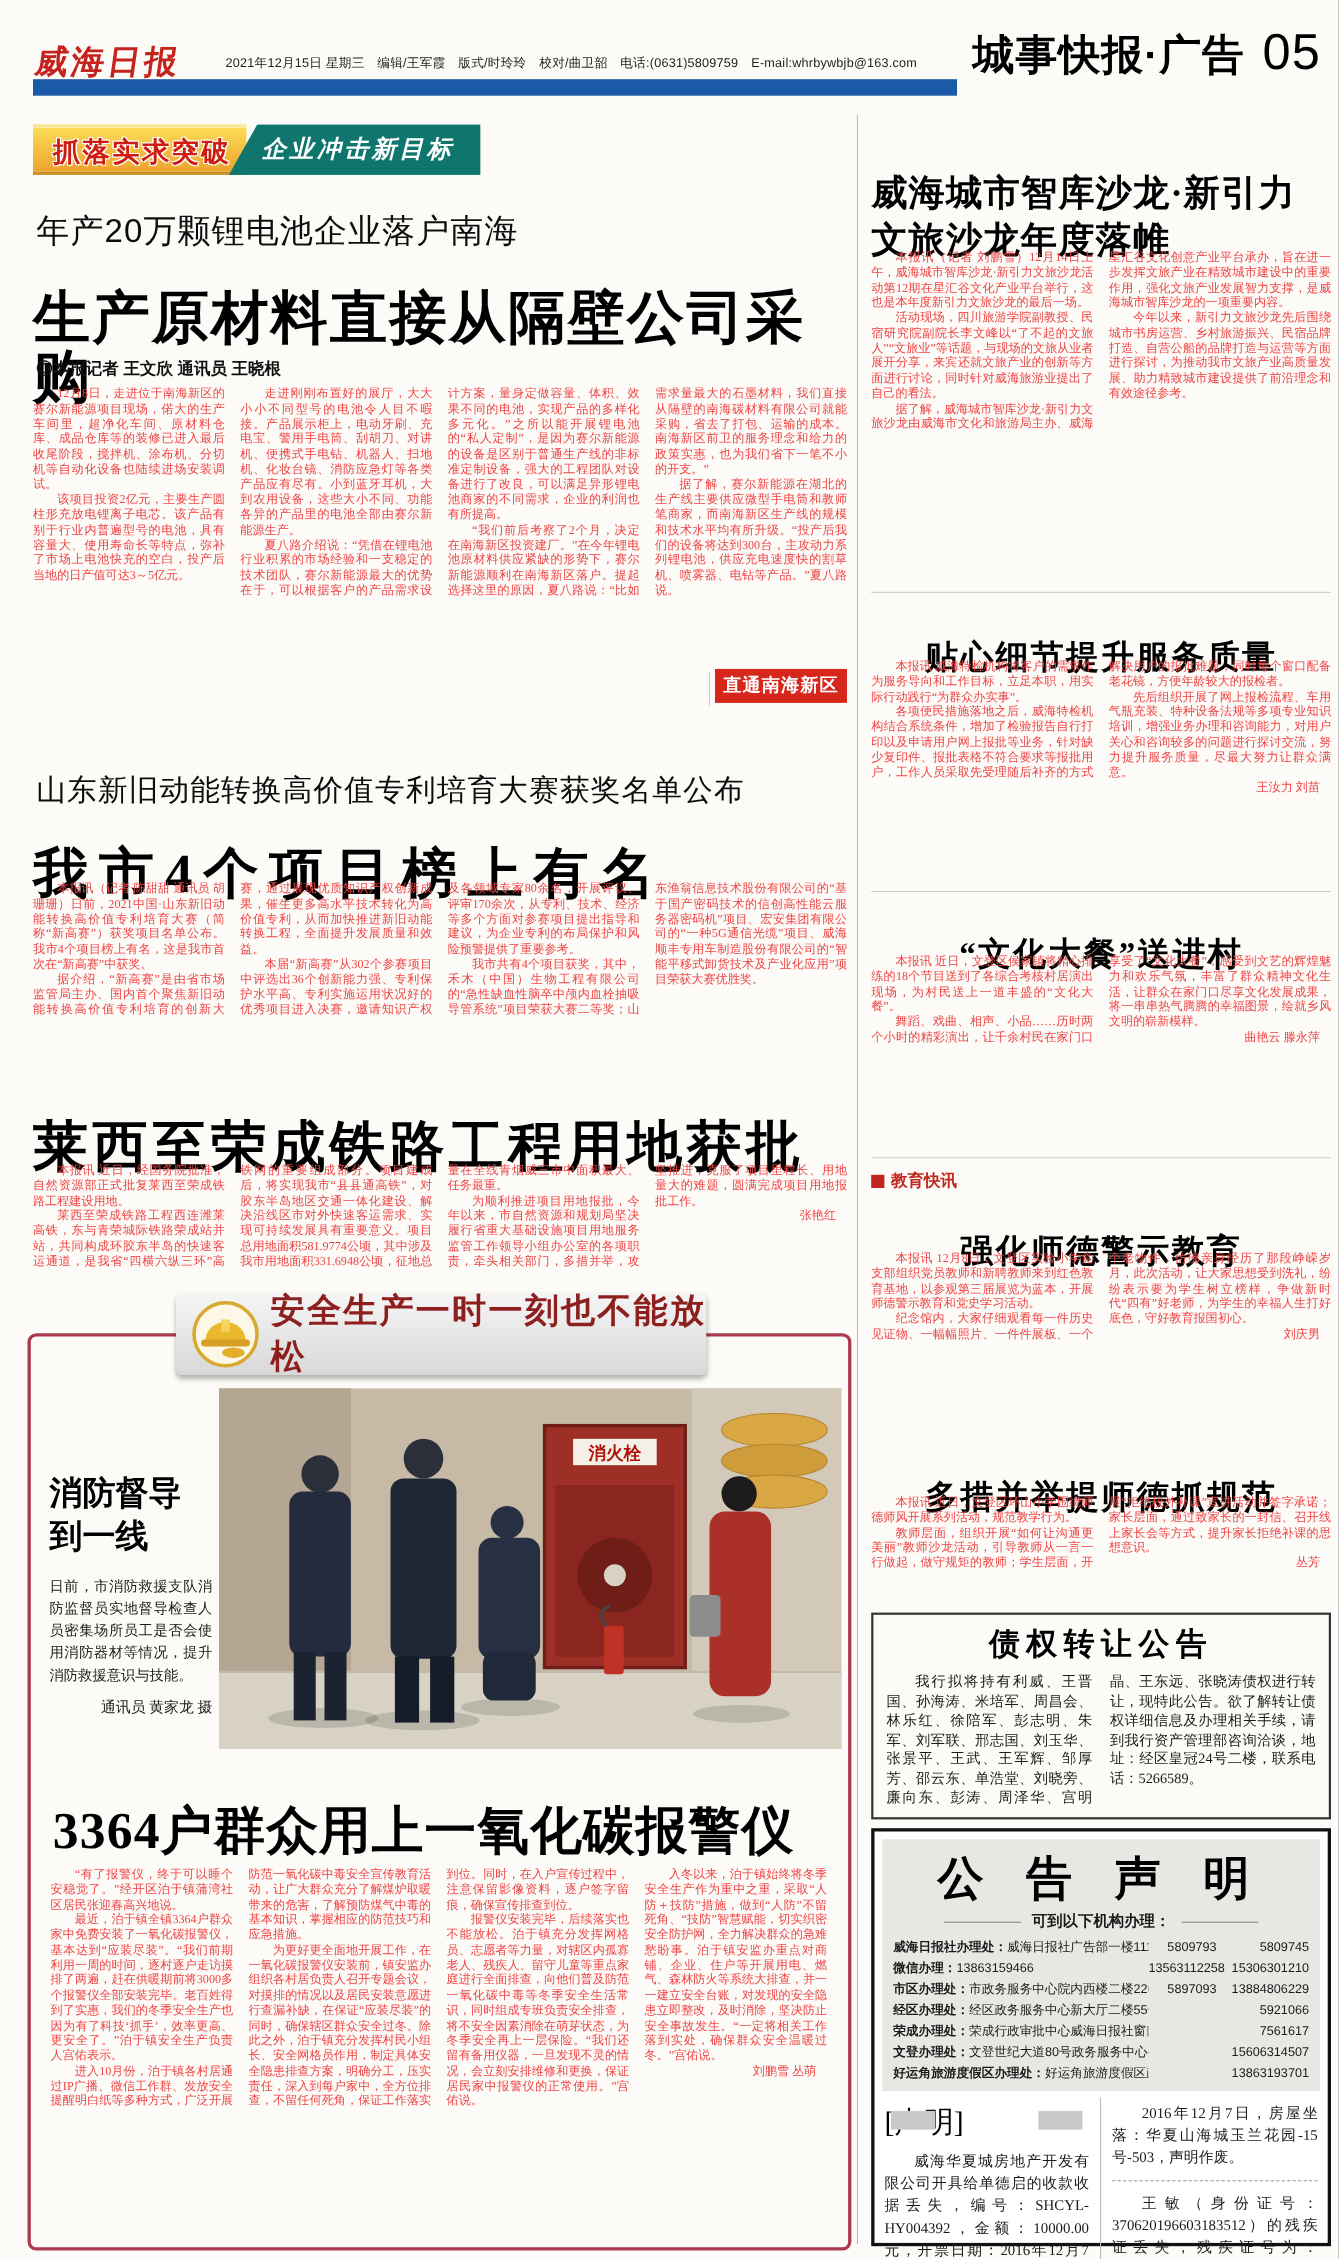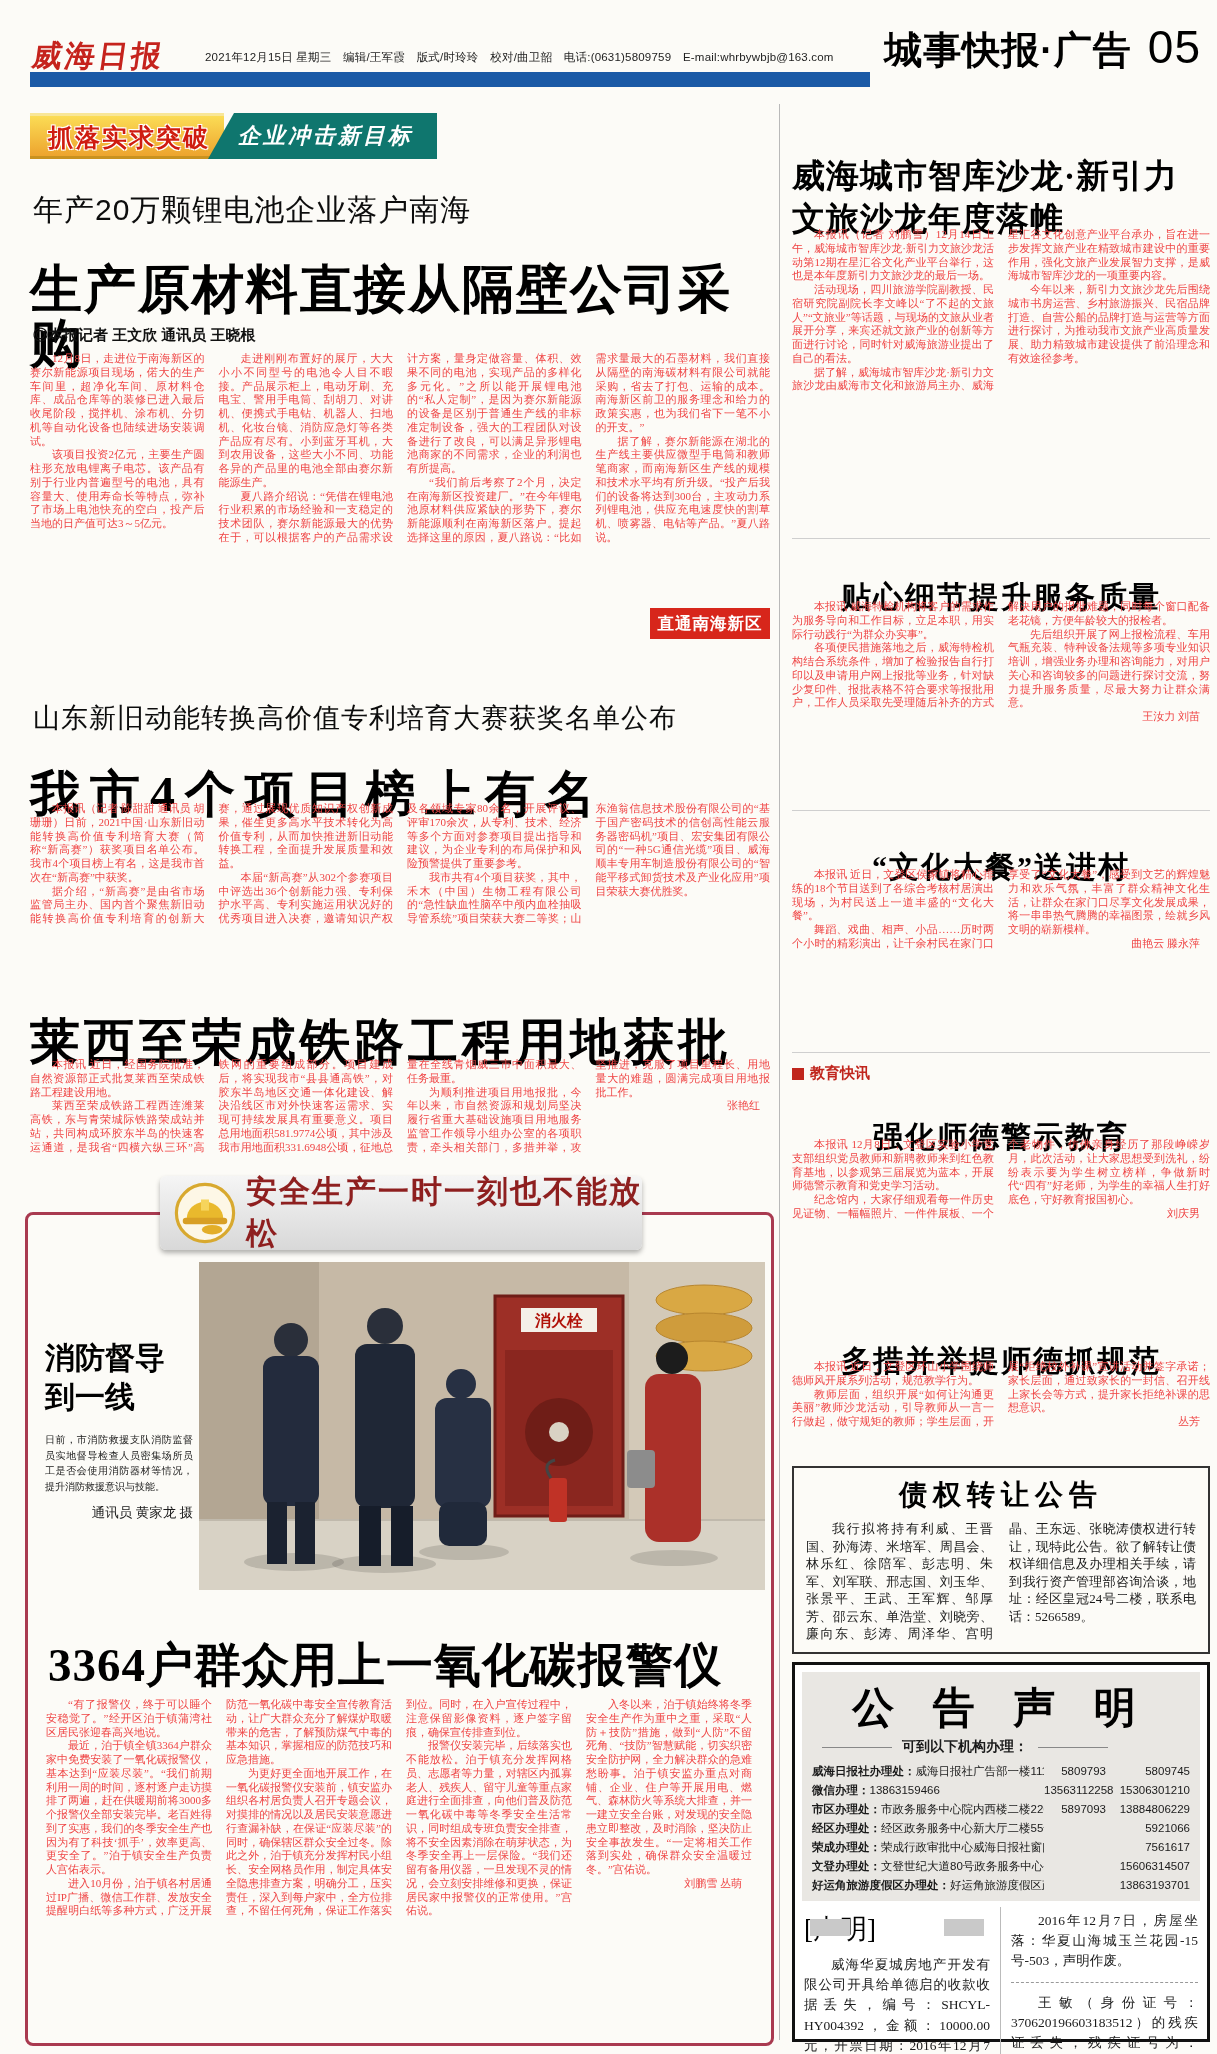--- a/index.html
+++ b/index.html
@@ -44,21 +44,21 @@
   
   .safety-box{position:absolute;left:25px;top:1212px;width:743px;height:828px;border:3px solid #a93a50;border-radius:8px;}
   .safety-banner{position:absolute;left:160px;top:1176px;width:482px;height:74px;z-index:2;
         background:linear-gradient(180deg,#f5f5f5,#d8d8d8);border-radius:6px;box-shadow:0 3px 5px rgba(0,0,0,.3);
         display:flex;align-items:center;}
   .safety-banner .txt{color:#8e1f1f;font-size:31px;font-weight:900;letter-spacing:2px;margin-left:10px;}
   .helmet{margin-left:14px;flex:0 0 auto;}
   .photo{position:absolute;left:199px;top:1262px;width:566px;height:328px;}
   .cap{position:absolute;left:45px;top:1338px;width:148px;}
   .cap-title{font-family:"Liberation Serif",serif;font-weight:900;font-size:30px;line-height:1.3;color:#000;}
-  .cap-text{margin-top:16px;font-size:10px;line-height:1.55;text-align:justify;font-family:"Liberation Serif",serif;}
+  .cap-text{margin-top:16px;font-size:13px;line-height:1.55;text-align:justify;font-family:"Liberation Serif",serif;}
   .cap-credit{margin-top:10px;font-size:13.5px;text-align:right;font-family:"Liberation Serif",serif;}
   .hl4{left:48px;top:1610px;width:706px;font-size:47px;letter-spacing:1px;}
   .body4{left:46px;top:1698px;width:706px;height:312px;column-count:4;}
   
   .r-hl{position:absolute;left:792px;width:418px;font-family:"Liberation Serif",serif;font-weight:900;color:#000;}
   .salon-hl{top:128px;font-size:33px;line-height:1.3;letter-spacing:1px;}
   .body-salon{left:792px;top:228px;width:418px;height:298px;column-count:2;}
   .r-hl-c{text-align:center;font-size:30px;letter-spacing:2px;}
   .service-hl{top:552px;}
   .body-service{left:792px;top:600px;width:418px;height:200px;column-count:2;}
@@ -74,21 +74,21 @@
   .debt-box{position:absolute;left:792px;top:1466px;width:418px;height:188px;border:2px solid #333;box-sizing:border-box;padding:8px 12px;}
   .debt-title{text-align:center;font-family:"Liberation Serif",serif;font-weight:900;font-size:28px;letter-spacing:6px;color:#000;}
   .debt-body{position:static;margin-top:6px;column-count:2;column-gap:16px;height:128px;font-family:"Liberation Serif",serif;
         font-size:13px;line-height:1.35;text-align:justify;overflow:hidden;}
   .debt-body p{margin:0;text-indent:2em;}
   .debt-body p:nth-child(2),.debt-body p:nth-child(3){text-align:right;text-indent:0;}
   
   .nb-box{position:absolute;left:792px;top:1662px;width:418px;height:380px;border:3px solid #111;box-sizing:border-box;padding:7px;background:#fff;}
   .nb-grey{background:#e9e7e3;padding:8px 10px 6px;}
   .nb-title{text-align:center;font-family:"Liberation Serif",serif;font-weight:900;font-size:42px;letter-spacing:14px;color:#000;}
-  .nb-sub{display:flex;align-items:center;margin-top:2px;font-size:14px;font-weight:bold;}
+  .nb-sub{display:flex;align-items:center;justify-content:center;margin-top:2px;font-size:14px;font-weight:bold;}
   .nb-sub .line{width:70px;height:1px;background:#888;margin:0 10px;}
   .nb-rows{margin-top:6px;}
   .nb-row{display:flex;font-size:11.5px;line-height:1.65;white-space:nowrap;}
   .nb-lbl{font-weight:bold;}
   .nb-addr{flex:1;overflow:hidden;}
   .nb-p1{width:62px;text-align:right;}
   .nb-p2{width:84px;text-align:right;}
   .nb-bottom{display:flex;margin-top:6px;}
   .decl-left{width:50%;padding:4px 10px 0 2px;border-right:1px solid #bbb;box-sizing:border-box;}
   .decl-right{width:50%;padding:4px 2px 0 10px;box-sizing:border-box;font-family:"Liberation Serif",serif;font-size:13.5px;line-height:1.5;text-align:justify;}

